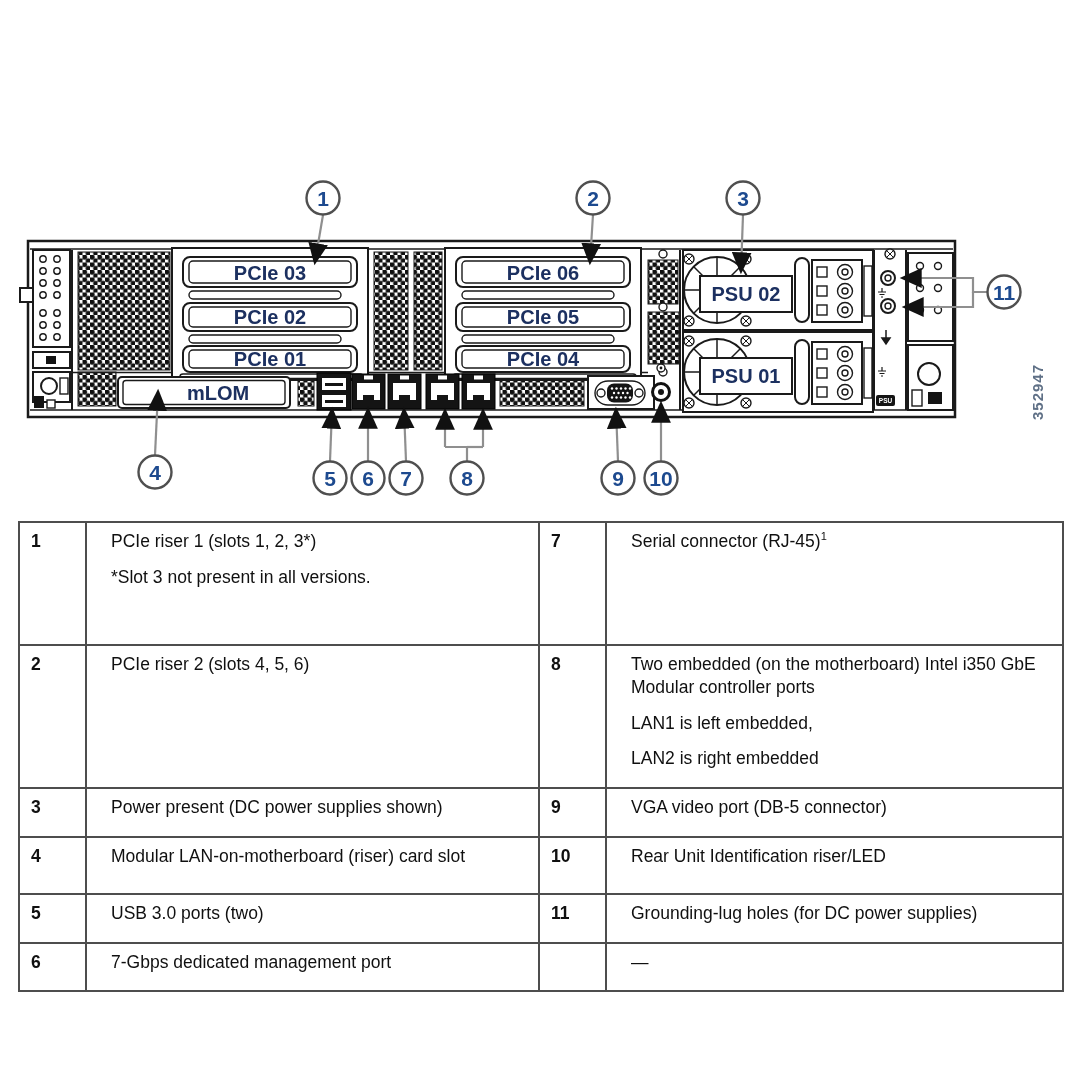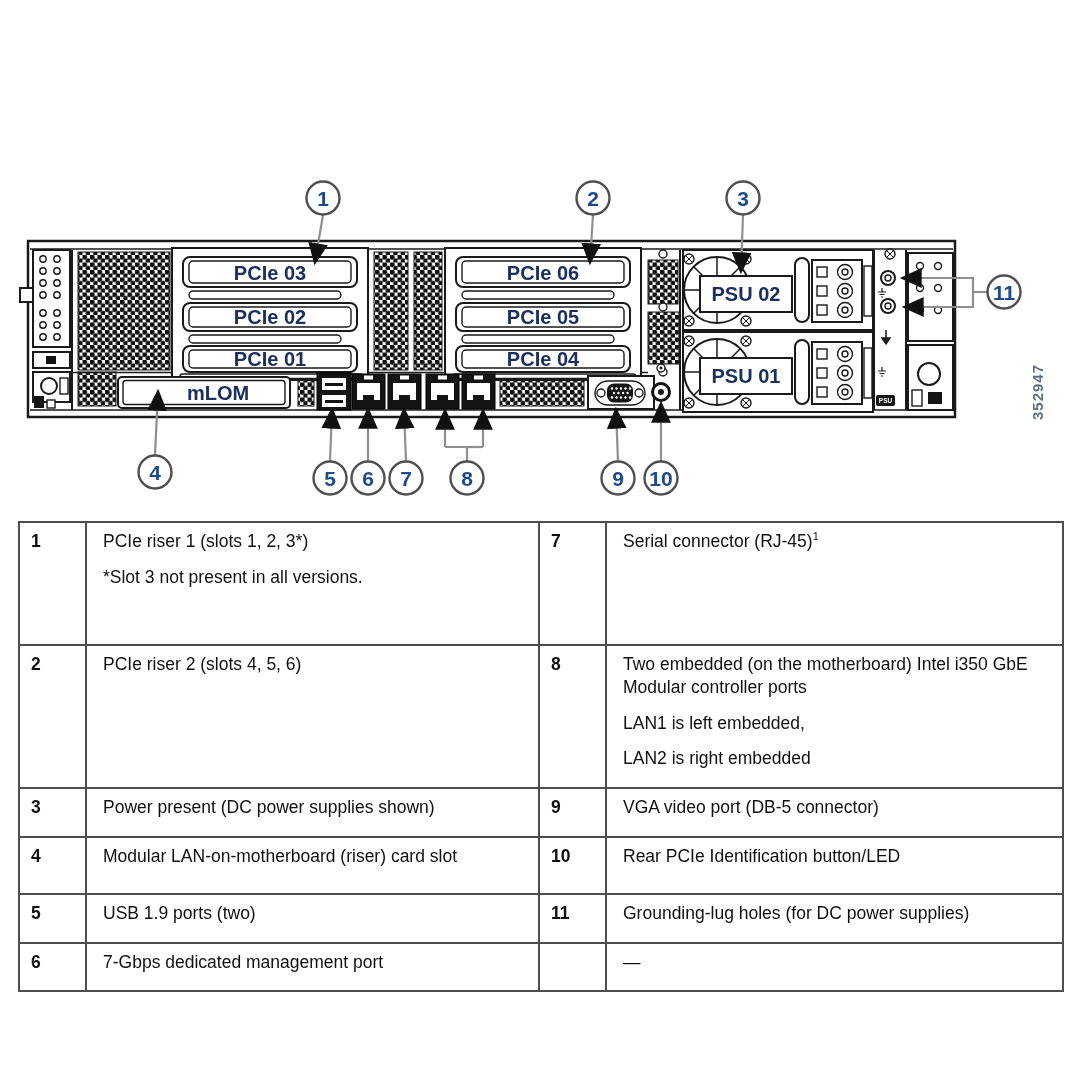--- a/index.html
+++ b/index.html
@@ -15,21 +15,21 @@
   .lbl{font-size:20px;font-weight:bold;fill:#1c3060;text-anchor:middle;}
   .con{font-size:21px;font-weight:bold;fill:#1d4a8f;text-anchor:middle;}
   .cob{fill:#fff;stroke:#4f4f4f;stroke-width:2.4;}
   .ldr{stroke:#8f8f8f;stroke-width:2.2;fill:none;}
   .figid{font-size:15px;font-weight:bold;fill:#5f7086;letter-spacing:1px;}
   .tinytxt{font-size:6.5px;fill:#fff;text-anchor:middle;font-weight:bold;}
   
   .legend{position:absolute;left:18px;top:521px;border-collapse:collapse;table-layout:fixed;}
   .legend td{border:2px solid #4d4d4d;vertical-align:top;color:#101010;font-size:17.5px;line-height:1.3;padding:7px 10px 4px 16px;}
   .legend td.num{font-weight:bold;padding-left:11px;}
-  .legend p{margin:0 0 13px 0;}
+  .legend p{margin:0 0 13px 8px;}
   .legend sup{font-size:11px;line-height:0;}
 </style>
 </head>
 <body>
 
 <div class="diagram-wrap">
 <svg width="1080" height="505" viewBox="0 0 1080 505" xmlns="http://www.w3.org/2000/svg">
   <defs>
     <pattern id="vent" width="7.5" height="7.5" patternUnits="userSpaceOnUse">
       <rect width="7.5" height="7.5" fill="#fff"></rect>
@@ -352,27 +352,27 @@
           <p>VGA video port (DB-5 connector)</p>
         </td>
   </tr>
   <tr style="height:57px">
     <td class="num">4</td>
     <td>
           <p>Modular LAN-on-motherboard (riser) card slot</p>
         </td>
     <td class="num">10</td>
     <td>
-          <p>Rear PCIe Identification button/LED</p>
+          <p>Rear Unit Identification riser/LED</p>
         </td>
   </tr>
   <tr style="height:39px">
     <td class="num">5</td>
     <td>
-          <p>USB 1.9 ports (two)</p>
+          <p>USB 3.0 ports (two)</p>
         </td>
     <td class="num">11</td>
     <td>
           <p>Grounding-lug holes (for DC power supplies)</p>
         </td>
   </tr>
   <tr style="height:37px">
     <td class="num">6</td>
     <td>
           <p>7-Gbps dedicated management port</p>

